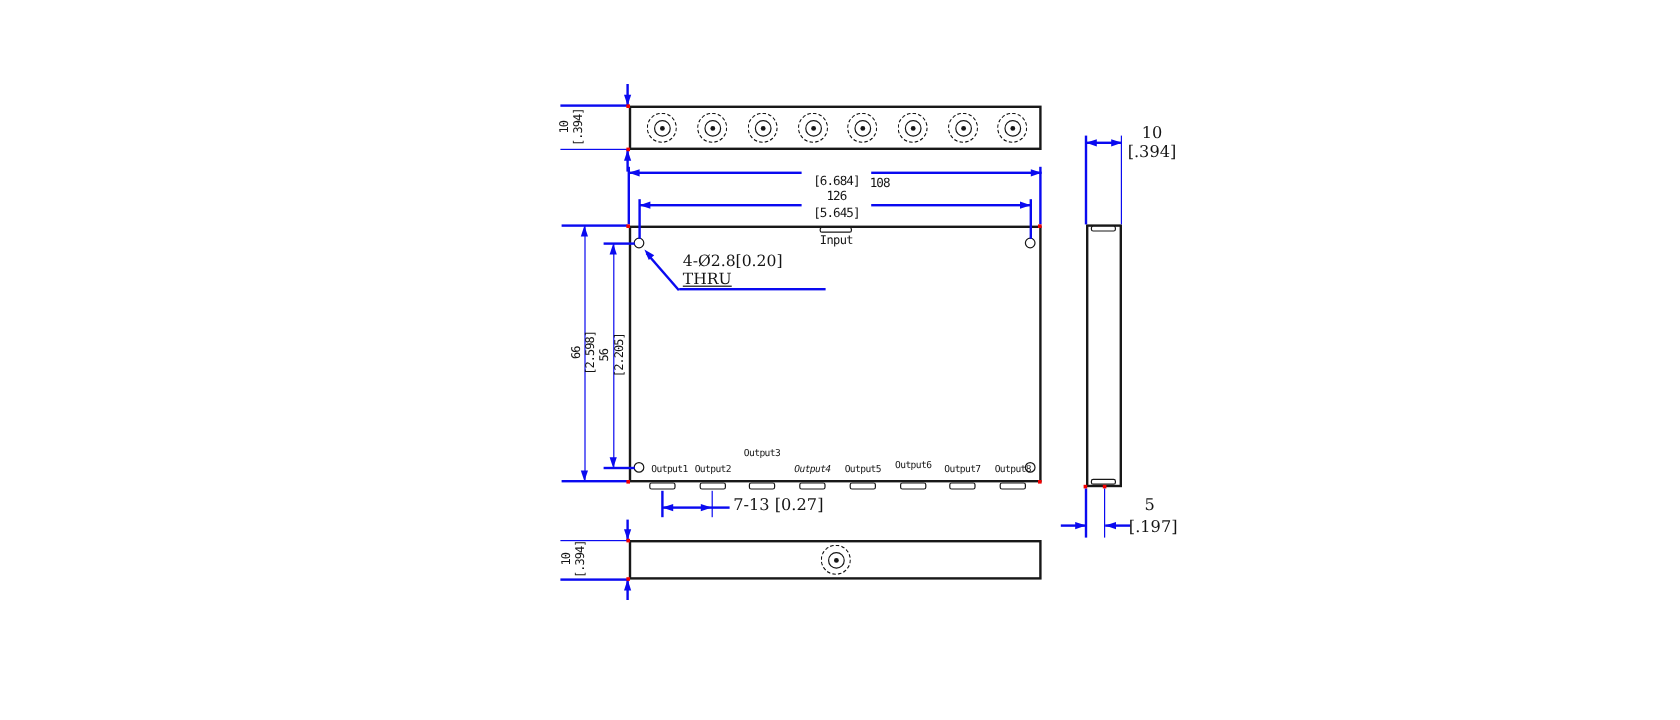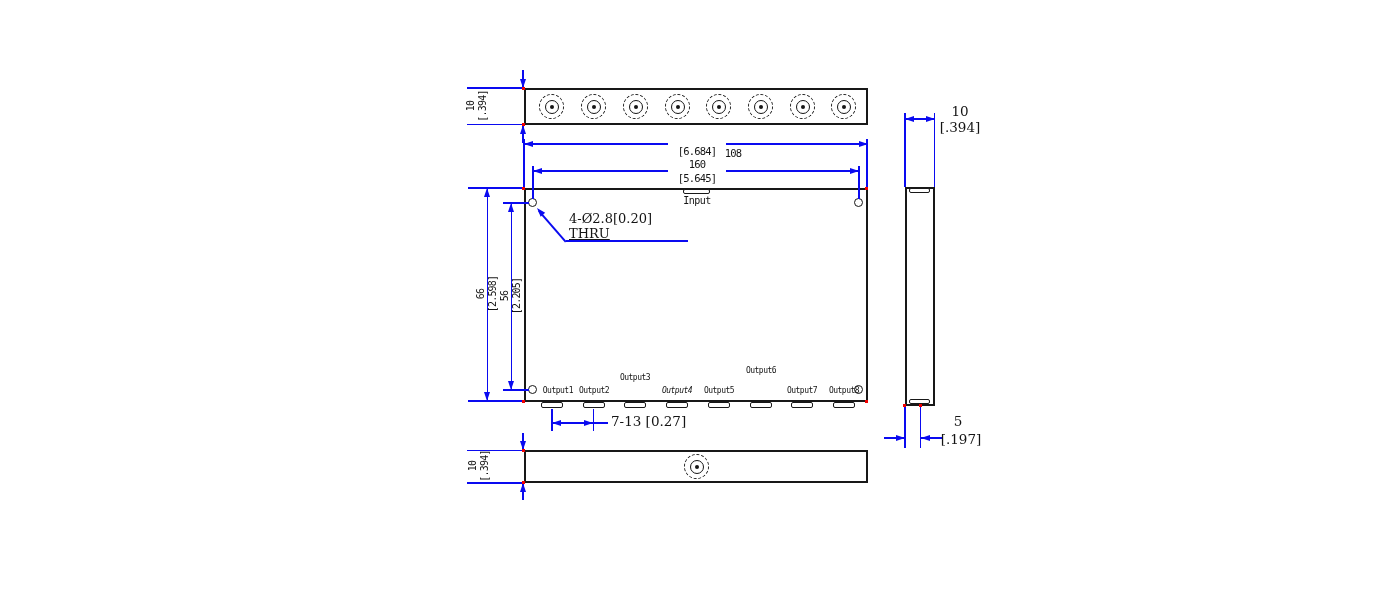--- a/index.html
+++ b/index.html
@@ -109,21 +109,21 @@
   <div class="hole" style="left:528px;top:198px;"></div>
   <div class="hole" style="left:854px;top:198px;"></div>
   <div class="hole" style="left:528px;top:385px;"></div>
   <div class="hole" style="left:854px;top:385px;"></div>
 
   <div class="lbl" style="left:531px;top:386px;width:42px;font-size:8px;text-align:right;">Output1</div>
   <div class="lbl" style="left:573px;top:386px;width:42px;font-size:8px;">Output2</div>
   <div class="lbl" style="left:614px;top:373px;width:42px;font-size:8px;">Output3</div>
   <div class="lbl" style="left:656px;top:386px;width:42px;font-size:8px;font-style:italic;">Output4</div>
   <div class="lbl" style="left:698px;top:386px;width:42px;font-size:8px;">Output5</div>
-  <div class="lbl" style="left:740px;top:366px;width:42px;font-size:8px;">Output6</div>
+  <div class="lbl" style="left:740px;top:383px;width:42px;font-size:8px;">Output6</div>
   <div class="lbl" style="left:781px;top:386px;width:42px;font-size:8px;">Output7</div>
   <div class="lbl" style="left:823px;top:386px;width:42px;font-size:8px;">Output8</div>
 
   <div class="tab" style="left:541px;top:402px;"></div>
   <div class="tab" style="left:583px;top:402px;"></div>
   <div class="tab" style="left:624px;top:402px;"></div>
   <div class="tab" style="left:666px;top:402px;"></div>
   <div class="tab" style="left:708px;top:402px;"></div>
   <div class="tab" style="left:750px;top:402px;"></div>
   <div class="tab" style="left:791px;top:402px;"></div>
@@ -137,21 +137,21 @@
   <div class="arr r" style="left:859px;top:140.5px;"></div>
   <div class="dt small" style="left:708px;top:131px;width:50px;margin-top:16px;">108</div>
   <div class="dt small" style="left:669px;top:145px;width:56px;">[6.684]</div>
 
   <div class="vl" style="left:532px;top:166px;height:33px;"></div>
   <div class="vl" style="left:858px;top:166px;height:33px;"></div>
   <div class="hl" style="left:533px;top:170px;width:135px;"></div>
   <div class="hl" style="left:726px;top:170px;width:133px;"></div>
   <div class="arr l" style="left:533px;top:167.5px;"></div>
   <div class="arr r" style="left:850px;top:167.5px;"></div>
-  <div class="dt small" style="left:672px;top:158px;width:50px;">160</div>
+  <div class="dt small" style="left:672px;top:158px;width:50px;">126</div>
   <div class="dt small" style="left:669px;top:172px;width:56px;">[5.645]</div>
 
   <div class="hl" style="left:468px;top:187px;width:55px;"></div>
   <div class="hl" style="left:468px;top:400px;width:55px;"></div>
   <div class="vl" style="left:486.5px;top:188px;height:213px;"></div>
   <div class="arr u" style="left:484px;top:188px;"></div>
   <div class="arr d" style="left:484px;top:392px;"></div>
   <div class="vdt" style="left:487px;top:294px;">
     <div>66</div>
     <div>[2.598]</div>

